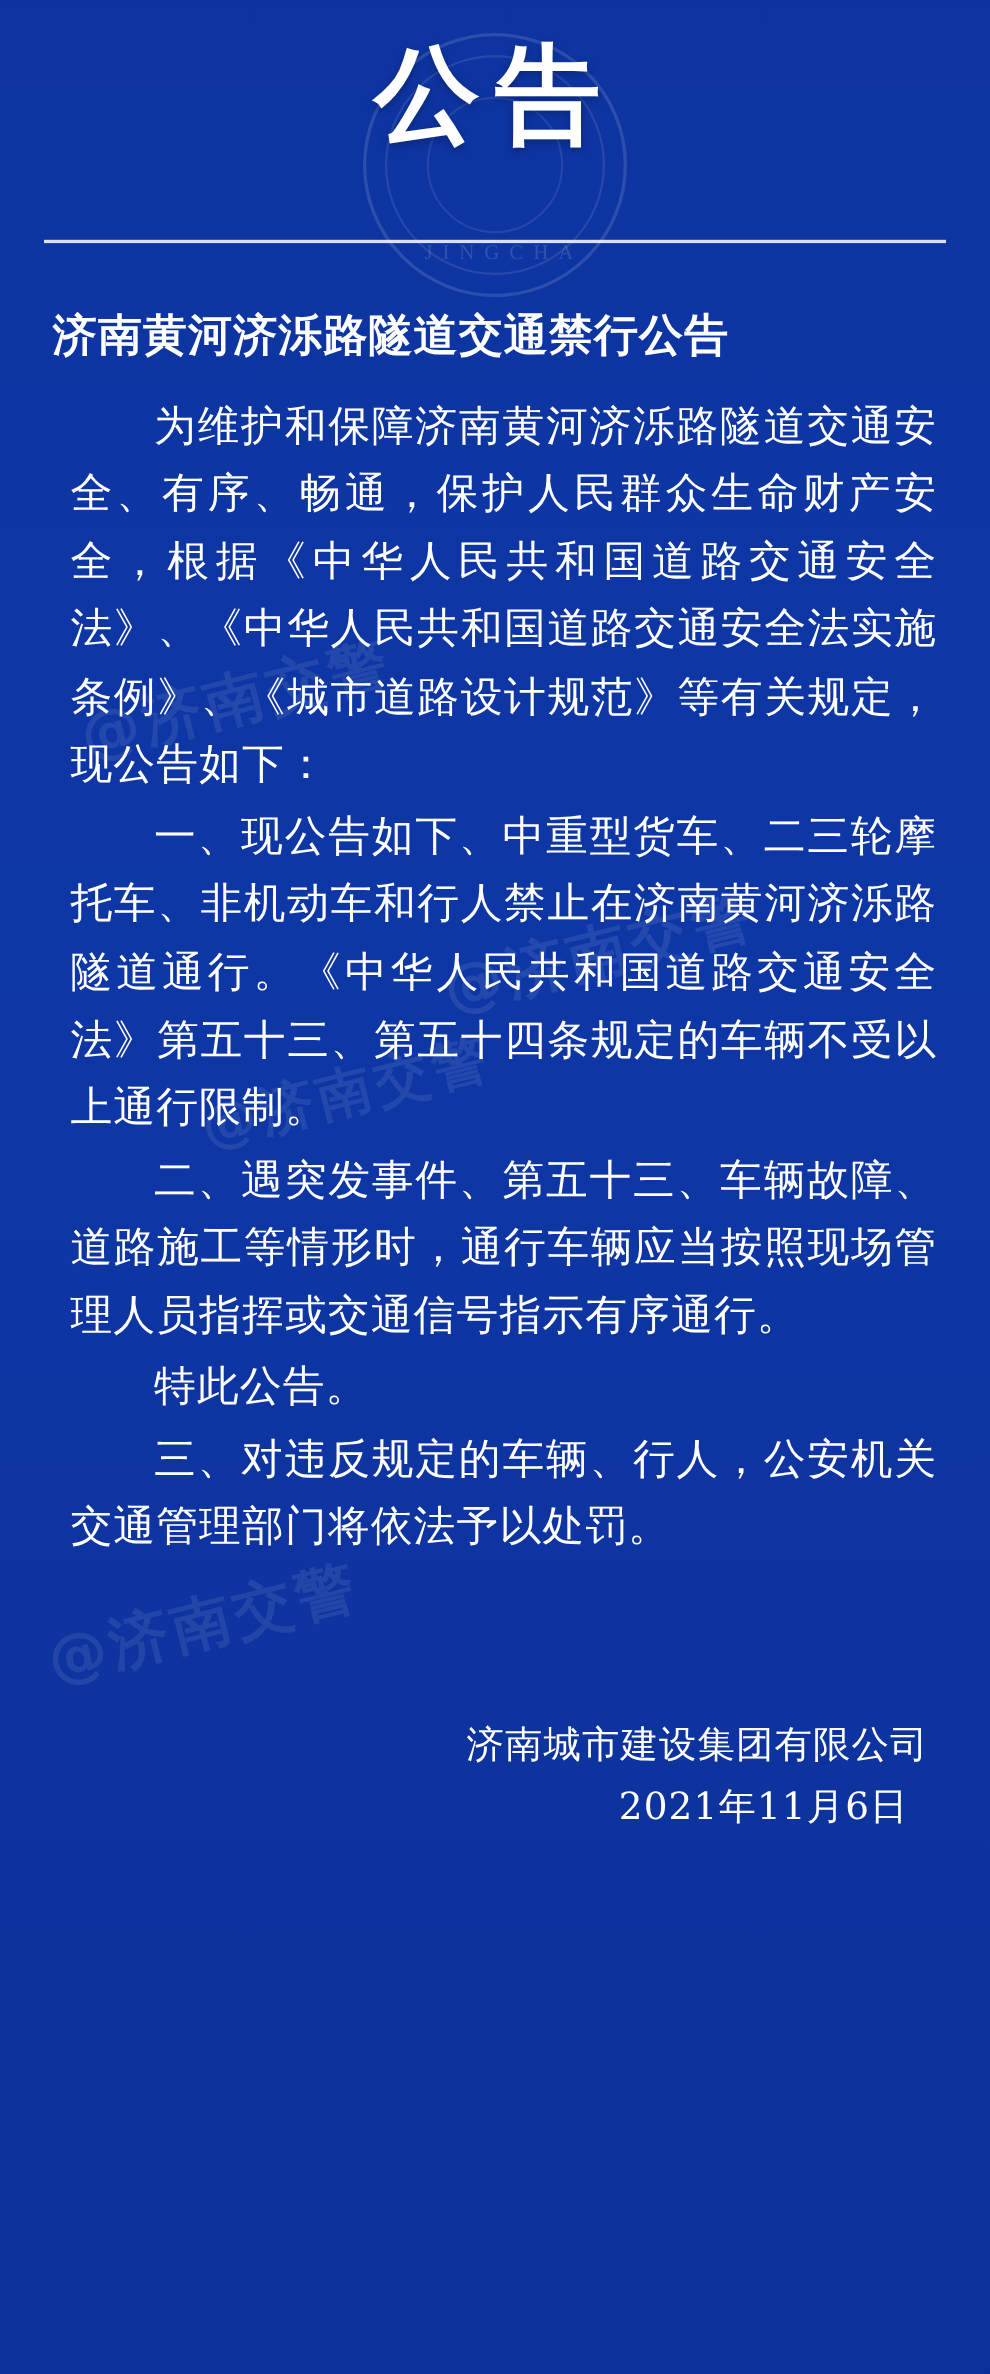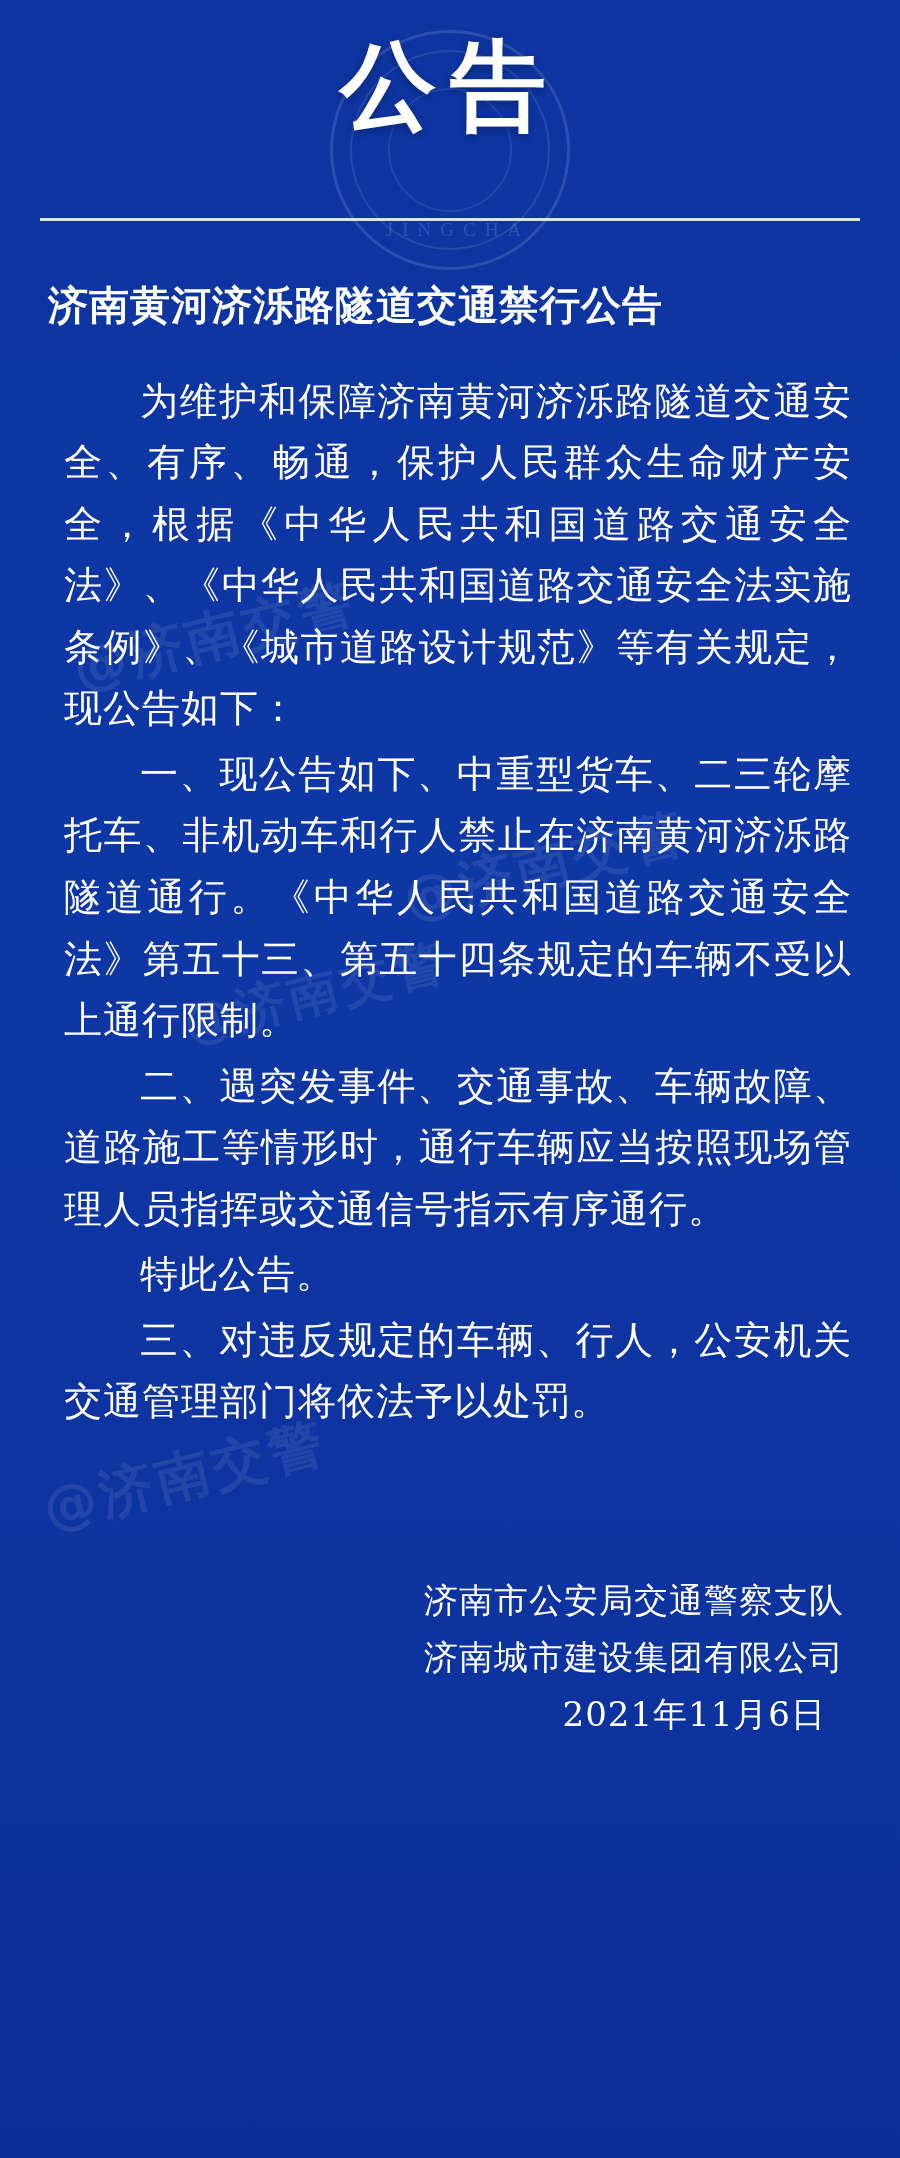--- a/index.html
+++ b/index.html
@@ -93,27 +93,27 @@
     background: rgba(255,255,255,0.85);
   }
 
   .content {
     position: relative;
     z-index: 2;
     padding: 56px 8px 0 8px;
   }
 
   .doc-title {
-    font-family: Liberation Sans, sans-serif;
+    font-family: Liberation Serif, serif;
     font-weight: bold;
     font-size: 40px;
     line-height: 1.4;
     letter-spacing: 1px;
     color: #ffffff;
-    margin-bottom: 38px;
+    margin-bottom: 24px;
   }
 
   .para {
     font-family: "DejaVu Serif", "Liberation Serif", serif;
     font-size: 38px;
     line-height: 1.62;
     letter-spacing: 1px;
     text-indent: 2em;
     margin: 0 0 4px 16px;
     color: #ffffff;
@@ -173,24 +173,23 @@
 
   <div class="watermark wm1">@济南交警</div>
   <div class="watermark wm2">@济南交警</div>
   <div class="watermark wm3">@济南交警</div>
   <div class="watermark wm4">@济南交警</div>
 
   <div class="content">
     <div class="doc-title">济南黄河济泺路隧道交通禁行公告</div>
     <p class="para">为维护和保障济南黄河济泺路隧道交通安全、有序、畅通，保护人民群众生命财产安全，根据《中华人民共和国道路交通安全法》、《中华人民共和国道路交通安全法实施条例》、《城市道路设计规范》等有关规定，现公告如下：</p>
     <p class="para">一、现公告如下、中重型货车、二三轮摩托车、非机动车和行人禁止在济南黄河济泺路隧道通行。《中华人民共和国道路交通安全法》第五十三、第五十四条规定的车辆不受以上通行限制。</p>
-    <p class="para">二、遇突发事件、交通事故、车辆故障、道路施工等情形时，通行车辆应当按照现场管理人员指挥或交通信号指示有序通行。</p>
+    <p class="para">二、遇突发事件、第五十三、车辆故障、道路施工等情形时，通行车辆应当按照现场管理人员指挥或交通信号指示有序通行。</p>
     <p class="para">特此公告。</p>
     <p class="para">三、对违反规定的车辆、行人，公安机关交通管理部门将依法予以处罚。</p>
   </div>
 
   <div class="signature">
-    <div>济南市公安局交通警察支队</div>
     <div>济南城市建设集团有限公司</div>
     <div class="sig-date">2021年11月6日</div>
   </div>
 
 </div>
 
 </body></html>

